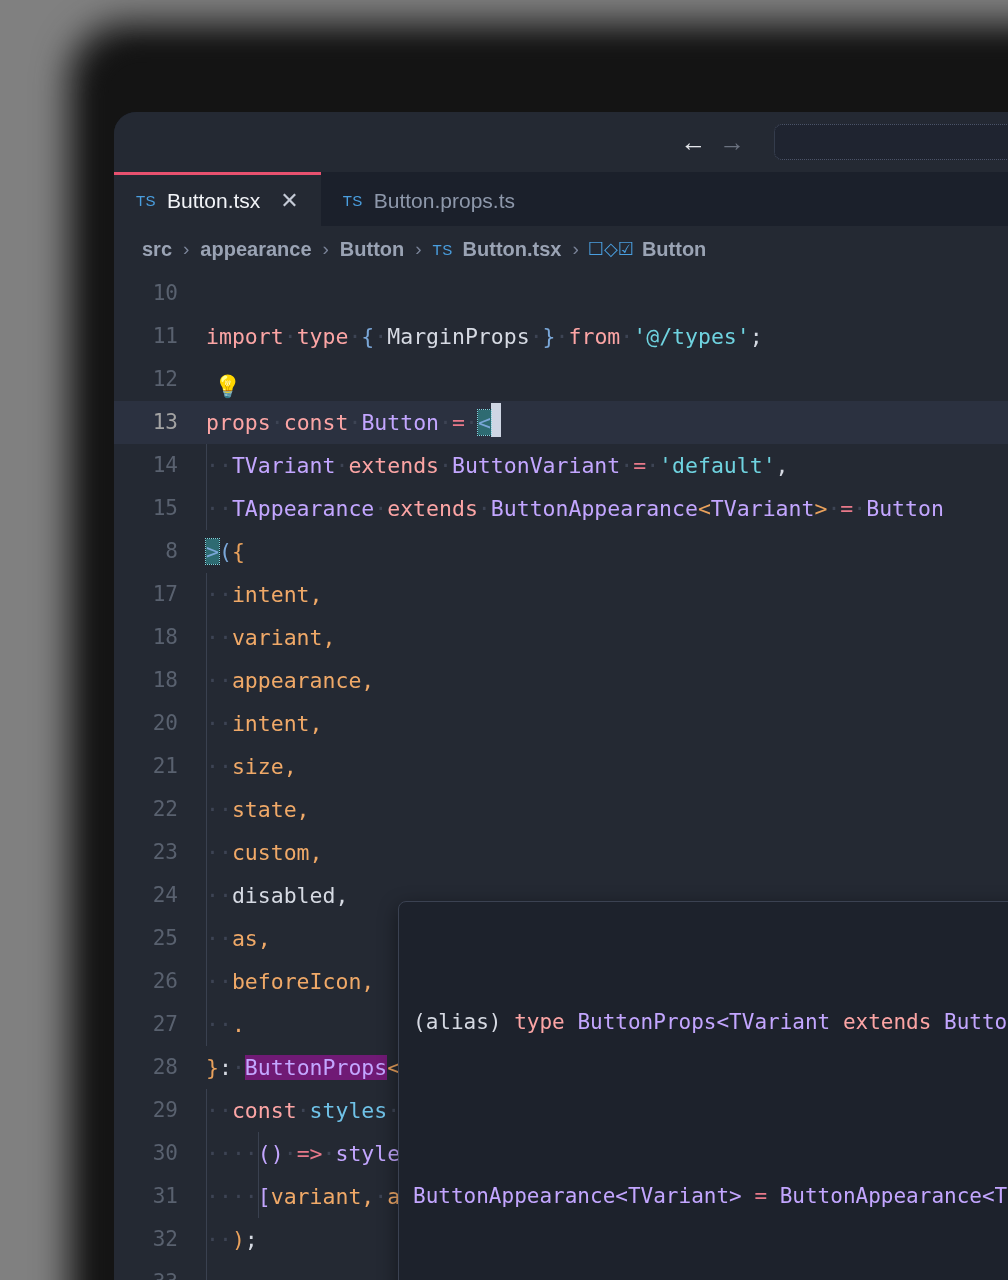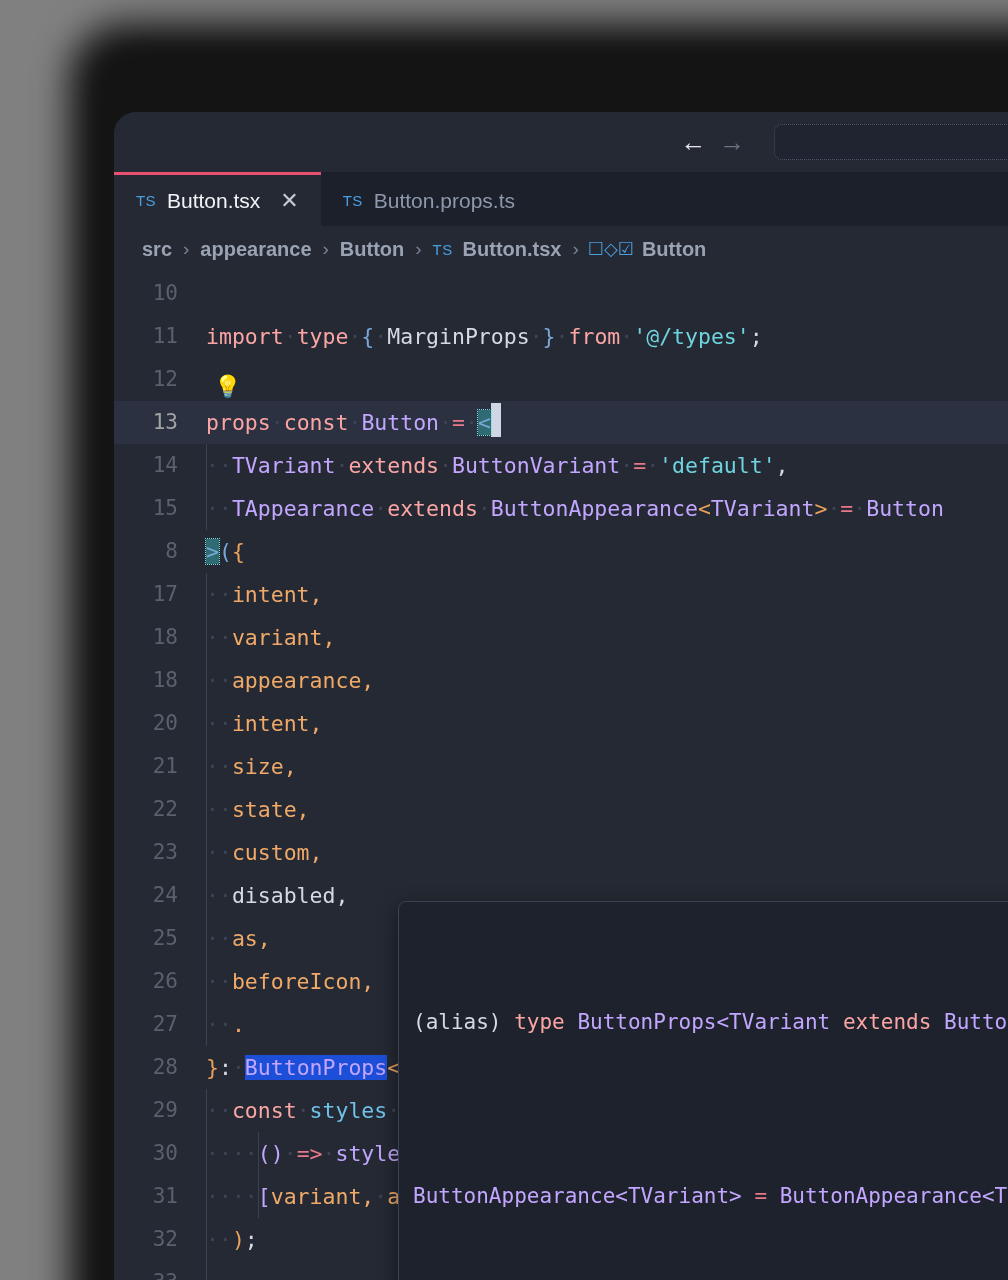--- a/index.html
+++ b/index.html
@@ -164,21 +164,21 @@
     background:#2e6b72;
     outline:1px dotted #7fd6de;
   }
   .cursor{
     display:inline-block;
     width:10px;
     height:34px;
     background:#cfd6e4;
     vertical-align:-7px;
   }
-  .sel-word{ background:#1d4ed8; }
+  .sel-word{ background:#701a75; }
   .indent-guide{
     position:absolute;
     top:0;bottom:0;
     width:1px;
     background:#3a4150;
   }
   .bulb{
     position:absolute;
     left:14px; top:7px;
     font-size:22px;

